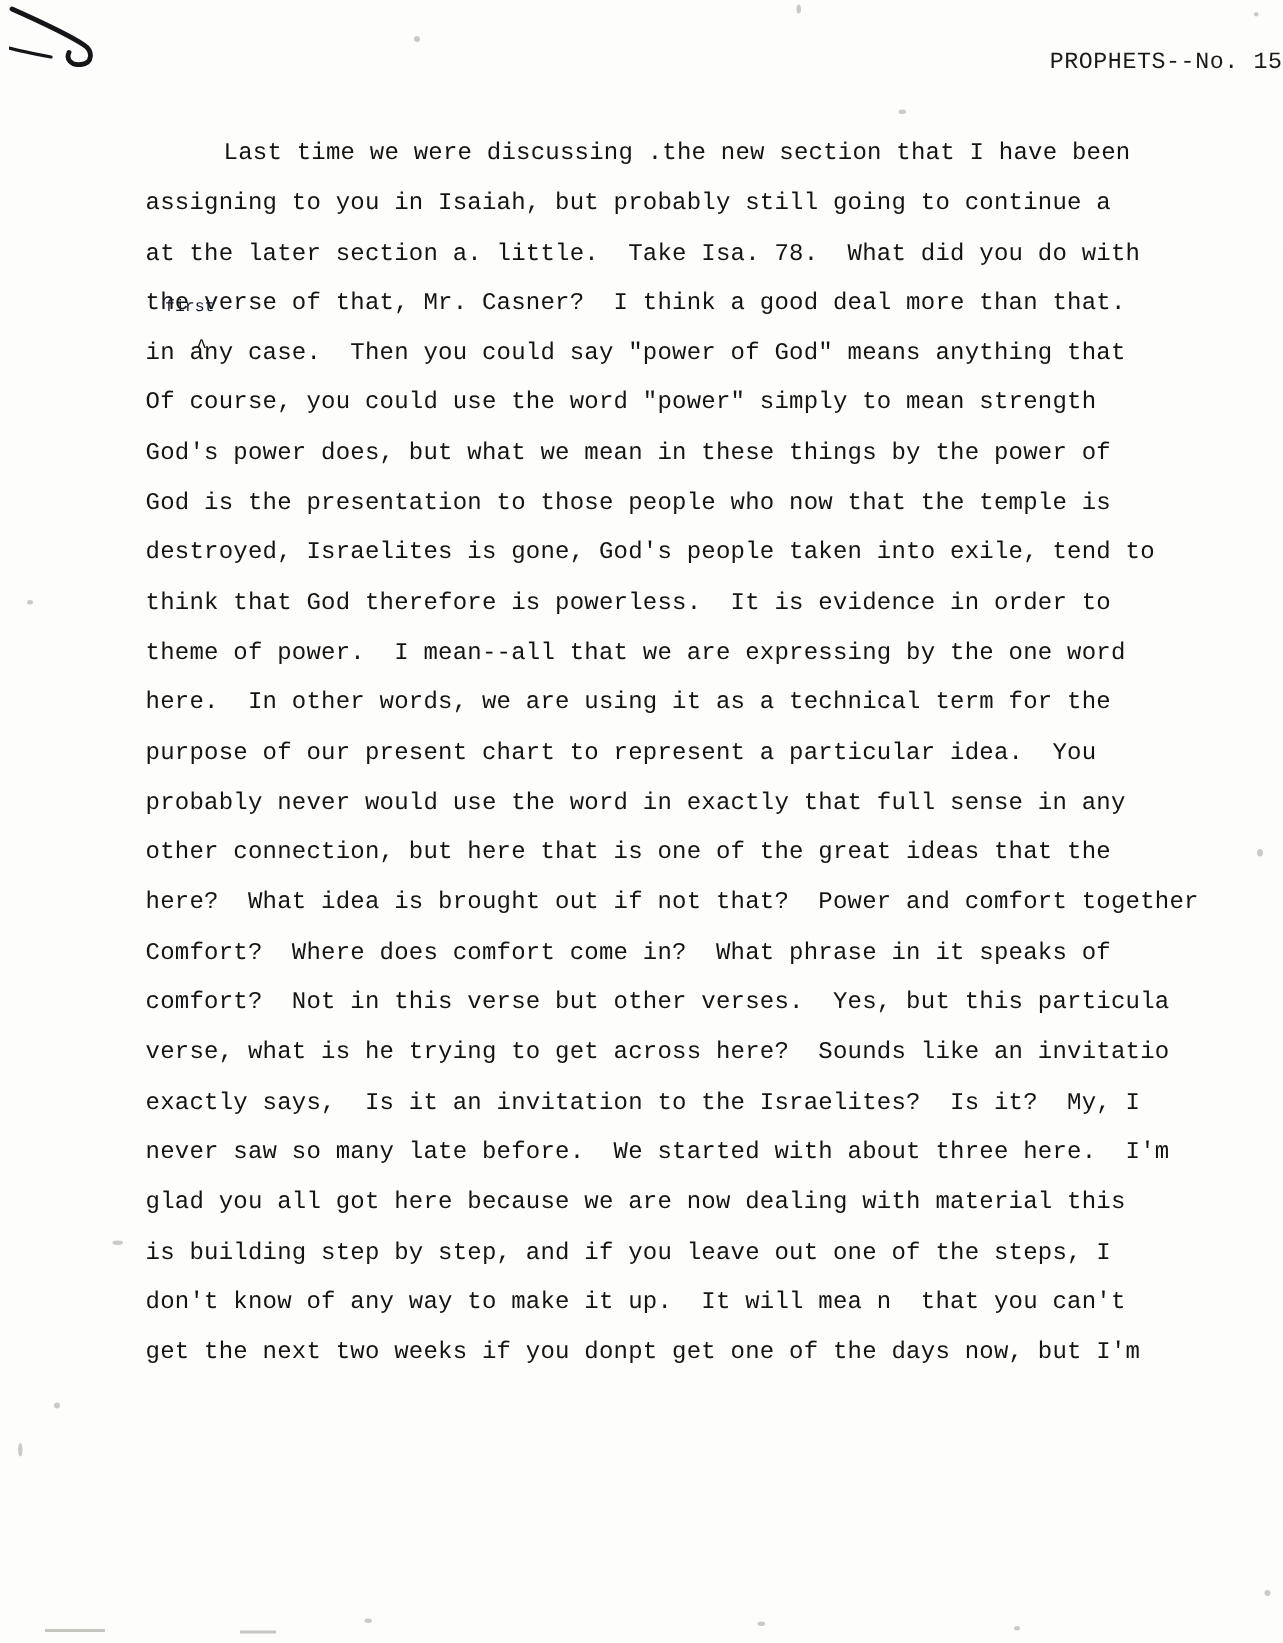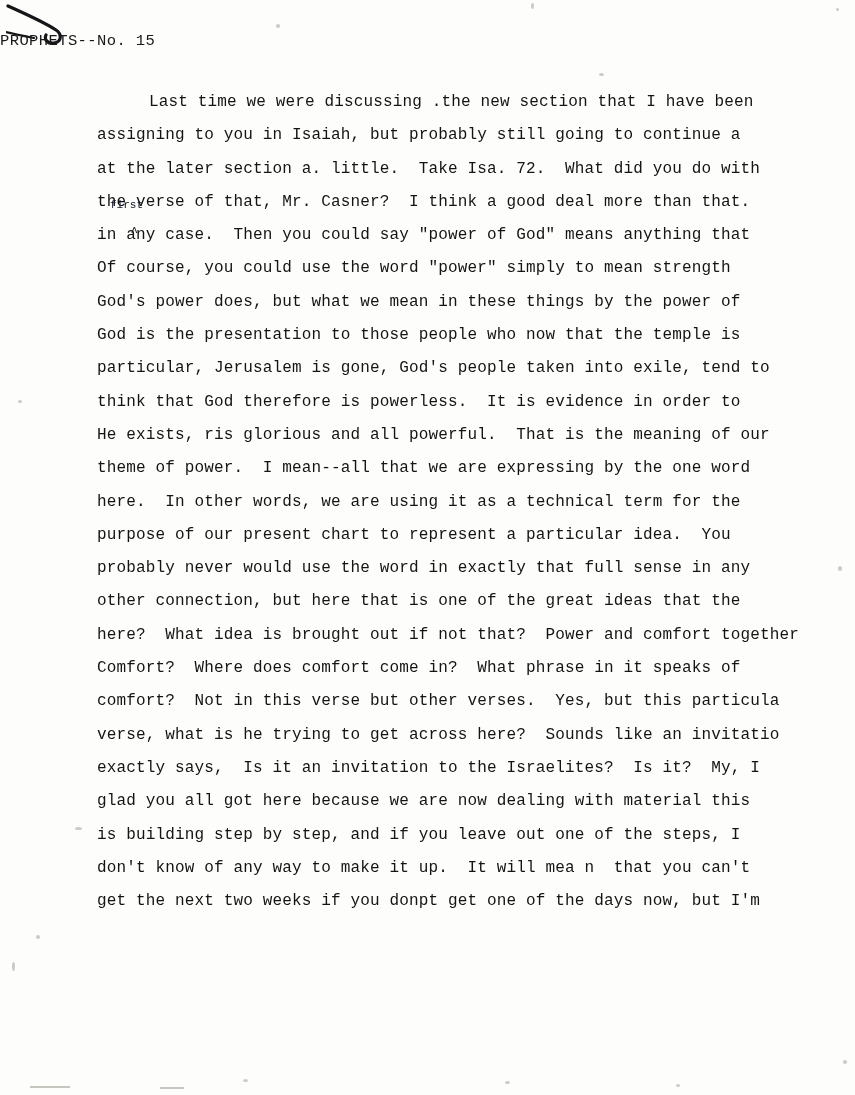--- a/index.html
+++ b/index.html
@@ -30,21 +30,21 @@
     width: 70px;
     height: 52px;
   }
   .mark-hook svg { display: block; }
 
   .doc-title {
     position: absolute;
     top: 32px;
     left: 0;
     width: 855px;
-    text-align: left;
+    text-align: right;
     font-family: "Liberation Mono", monospace;
     font-size: 15.5px;
     letter-spacing: 0.4px;
     color: #1a1a1a;
   }
 
   .body-text {
     position: absolute;
     top: 86px;
     left: 97px;
@@ -92,39 +92,39 @@
       <path d="M2 6 C20 14, 38 22, 50 30 C56 34, 56 42, 48 43 C41 44, 38 39, 40 35" fill="none" stroke="#15151a" stroke-width="3.2" stroke-linecap="round"></path>
       <path d="M0 32 C8 34, 18 36, 28 38" fill="none" stroke="#15151a" stroke-width="2.2" stroke-linecap="round"></path>
     </svg>
   </div>
 
   <div class="doc-title">PROPHETS--No. 15</div>
 
   <div class="body-text">
     <div class="line indent">Last time we were discussing .the new section that I have been</div>
     <div class="line">assigning to you in Isaiah, but probably still going to continue a</div>
-    <div class="line">at the later section a. little.  Take Isa. 72.  What did you do with</div>
+    <div class="line">at the later section a. little.  Take Isa. 78.  What did you do with</div>
     <div class="line">the verse of that, Mr. Casner?  I think a good deal more than that.</div>
     <div class="line">in any case.  Then you could say "power of God" means anything that</div>
     <div class="line">Of course, you could use the word "power" simply to mean strength</div>
     <div class="line">God's power does, but what we mean in these things by the power of</div>
     <div class="line">God is the presentation to those people who now that the temple is</div>
-    <div class="line">particular, Jerusalem is gone, God's people taken into exile, tend to</div>
+    <div class="line">destroyed, Israelites is gone, God's people taken into exile, tend to</div>
     <div class="line">think that God therefore is powerless.  It is evidence in order to</div>
-    <div class="line">He exists, ris glorious and all powerful.  That is the meaning of our</div>
     <div class="line">theme of power.  I mean--all that we are expressing by the one word</div>
     <div class="line">here.  In other words, we are using it as a technical term for the</div>
     <div class="line">purpose of our present chart to represent a particular idea.  You</div>
     <div class="line">probably never would use the word in exactly that full sense in any</div>
     <div class="line">other connection, but here that is one of the great ideas that the</div>
     <div class="line">here?  What idea is brought out if not that?  Power and comfort together</div>
     <div class="line">Comfort?  Where does comfort come in?  What phrase in it speaks of</div>
     <div class="line">comfort?  Not in this verse but other verses.  Yes, but this particula</div>
     <div class="line">verse, what is he trying to get across here?  Sounds like an invitatio</div>
     <div class="line">exactly says,  Is it an invitation to the Israelites?  Is it?  My, I</div>
+    <div class="line">never saw so many late before.  We started with about three here.  I'm</div>
     <div class="line">glad you all got here because we are now dealing with material this</div>
     <div class="line">is building step by step, and if you leave out one of the steps, I</div>
     <div class="line">don't know of any way to make it up.  It will mea n  that you can't</div>
     <div class="line">get the next two weeks if you donpt get one of the days now, but I'm</div>
   </div>
 
   <div class="insert-word">first</div>
   <div class="caret">ʌ</div>
 
   <div class="speck" style="left:836px; top:8px; width:3px; height:3px;"></div>

